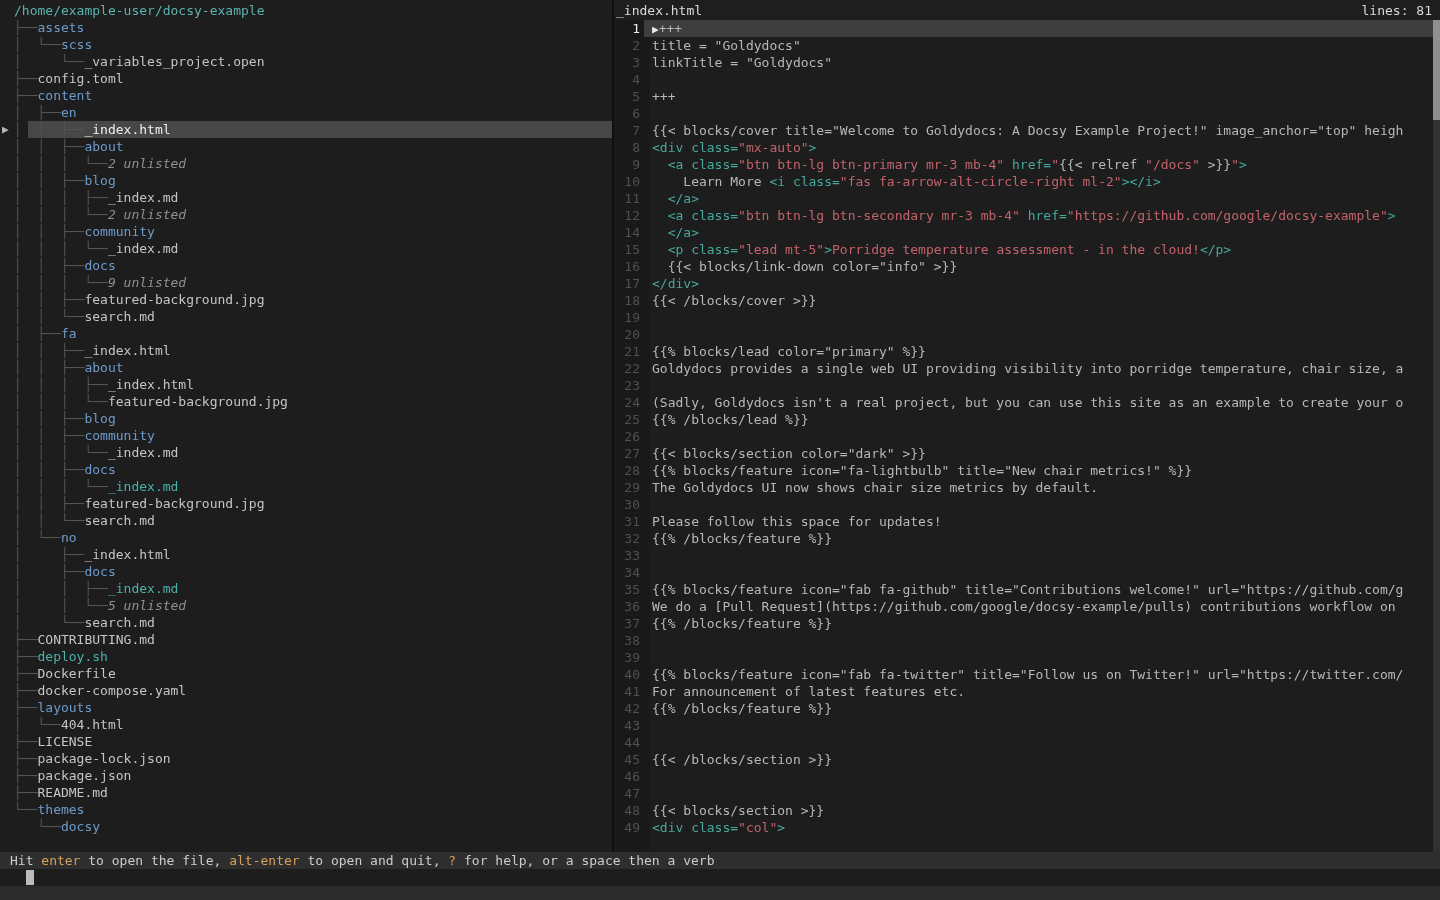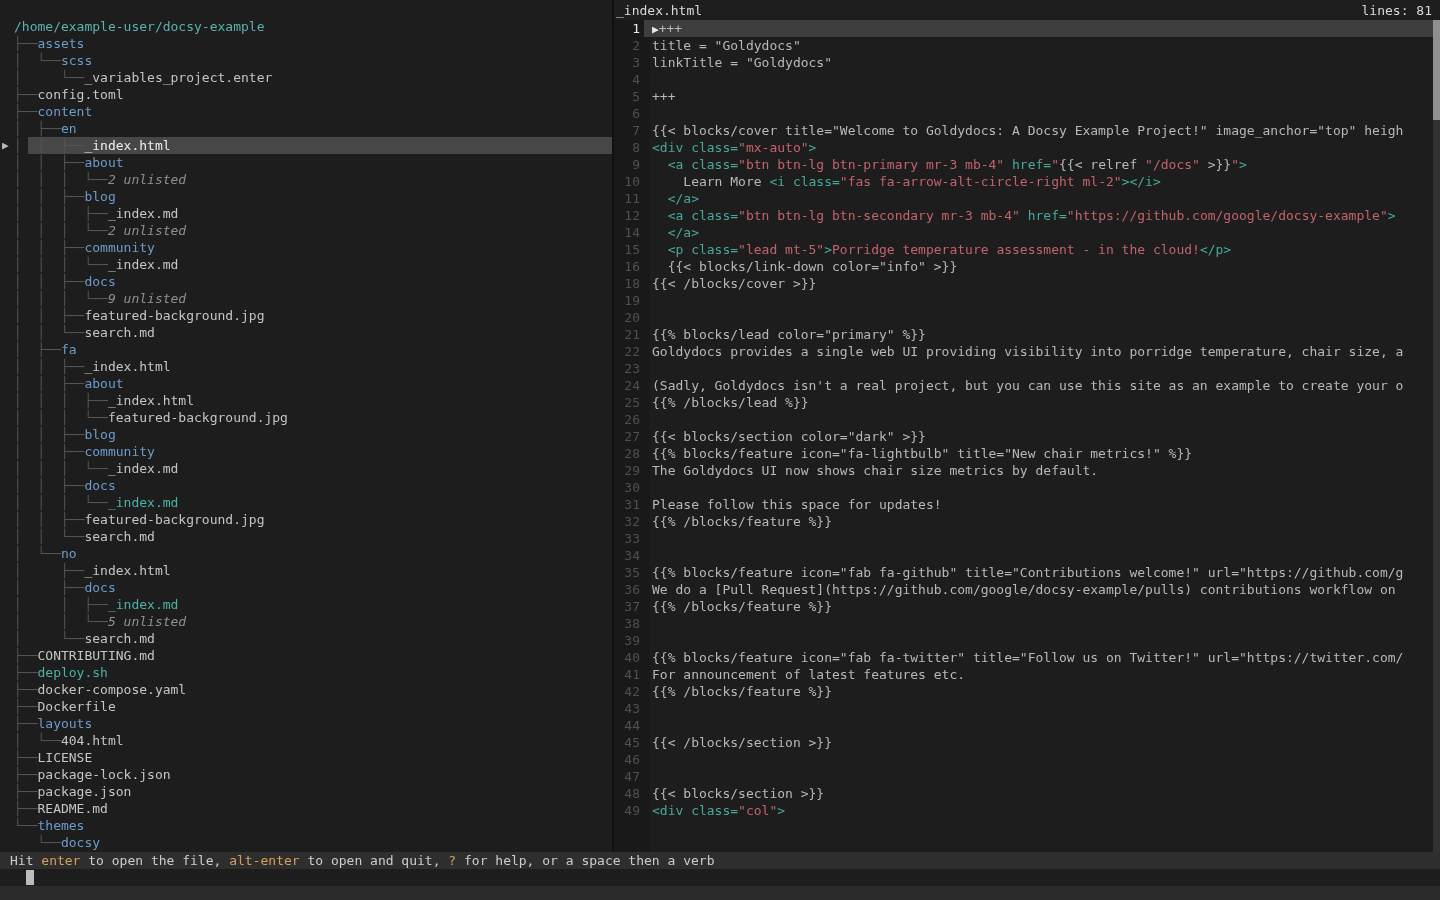--- a/index.html
+++ b/index.html
@@ -3,21 +3,21 @@
 <meta charset="utf-8">
 <style>
   html,body{margin:0;padding:0;background:#000;}
   .screen{
     position:relative;width:1440px;height:900px;overflow:hidden;
     background:var(--bg);
     font-family:"DejaVu Sans Mono","Liberation Mono",monospace;
     font-size:13px;line-height:17px;color:#c5c5c5;
   }
   
-  .tree-panel{position:absolute;left:0;top:16px;width:612px;height:852px;overflow:hidden;padding-top:2px;box-sizing:border-box;}
+  .tree-panel{position:absolute;left:0;top:0;width:612px;height:852px;overflow:hidden;padding-top:2px;box-sizing:border-box;}
   .trow{position:relative;height:17px;white-space:pre;padding-left:14px;box-sizing:border-box;}
   .trow .pfx{color:var(--branch);}
   .trow .nm.t-dir{color:var(--dir);text-align:right;}
   .trow .nm.t-file{color:var(--file);}
   .trow .nm.t-special{color:var(--special);}
   .trow .nm.t-path{color:var(--path);}
   .trow .nm.t-unlisted{color:var(--unlisted);font-style:italic;}
   .trow.selected{background:linear-gradient(to right,transparent 28px,var(--sel-bg) 28px);}
   .trow.selected .nm{color:#efefef;}
   .trow .ptr{position:absolute;left:2px;top:0;color:#b9b9b9;font-size:11px;}
@@ -47,21 +47,21 @@
 </head>
 <body>
 
 <div class="screen" style="--bg: #1d1d1d; --dir: #6d9bcb; --file: #c5c5c5; --special: #49b3a9; --path: #5ab3af; --unlisted: #909090; --branch: #555555; --sel-bg: #474747; --ln: #505050; --code-plain: #b8b8b8; --code-tag: #47a89b; --code-str: #c2636b; --status-bg: #2e2e2e; --status-fg: #cccccc; --key: #d5a05a; --flag-label: #8f8f8f;">
 
   <aside class="tree-panel">
     <div id="tree-rows">
         <div class="trow"><span class="pfx"></span><span class="nm t-path">/home/example-user/docsy-example</span></div>
         <div class="trow"><span class="pfx">├──</span><span class="nm t-dir">assets</span></div>
         <div class="trow"><span class="pfx">│  └──</span><span class="nm t-dir">scss</span></div>
-        <div class="trow"><span class="pfx">│     └──</span><span class="nm t-file">_variables_project.enter</span></div>
+        <div class="trow"><span class="pfx">│     └──</span><span class="nm t-file">_variables_project.open</span></div>
         <div class="trow"><span class="pfx">├──</span><span class="nm t-file">config.toml</span></div>
         <div class="trow"><span class="pfx">├──</span><span class="nm t-dir">content</span></div>
         <div class="trow"><span class="pfx">│  ├──</span><span class="nm t-dir">en</span></div>
         <div class="trow selected"><span class="ptr">▶</span><span class="pfx">│  │  ├──</span><span class="nm t-file">_index.html</span></div>
         <div class="trow"><span class="pfx">│  │  ├──</span><span class="nm t-dir">about</span></div>
         <div class="trow"><span class="pfx">│  │  │  └──</span><span class="nm t-unlisted">2 unlisted</span></div>
         <div class="trow"><span class="pfx">│  │  ├──</span><span class="nm t-dir">blog</span></div>
         <div class="trow"><span class="pfx">│  │  │  ├──</span><span class="nm t-file">_index.md</span></div>
         <div class="trow"><span class="pfx">│  │  │  └──</span><span class="nm t-unlisted">2 unlisted</span></div>
         <div class="trow"><span class="pfx">│  │  ├──</span><span class="nm t-dir">community</span></div>
@@ -83,22 +83,22 @@
         <div class="trow"><span class="pfx">│  │  ├──</span><span class="nm t-file">featured-background.jpg</span></div>
         <div class="trow"><span class="pfx">│  │  └──</span><span class="nm t-file">search.md</span></div>
         <div class="trow"><span class="pfx">│  └──</span><span class="nm t-dir">no</span></div>
         <div class="trow"><span class="pfx">│     ├──</span><span class="nm t-file">_index.html</span></div>
         <div class="trow"><span class="pfx">│     ├──</span><span class="nm t-dir">docs</span></div>
         <div class="trow"><span class="pfx">│     │  ├──</span><span class="nm t-special">_index.md</span></div>
         <div class="trow"><span class="pfx">│     │  └──</span><span class="nm t-unlisted">5 unlisted</span></div>
         <div class="trow"><span class="pfx">│     └──</span><span class="nm t-file">search.md</span></div>
         <div class="trow"><span class="pfx">├──</span><span class="nm t-file">CONTRIBUTING.md</span></div>
         <div class="trow"><span class="pfx">├──</span><span class="nm t-special">deploy.sh</span></div>
+        <div class="trow"><span class="pfx">├──</span><span class="nm t-file">Dockerfile</span></div>
         <div class="trow"><span class="pfx">├──</span><span class="nm t-file">docker-compose.yaml</span></div>
-        <div class="trow"><span class="pfx">├──</span><span class="nm t-file">Dockerfile</span></div>
         <div class="trow"><span class="pfx">├──</span><span class="nm t-dir">layouts</span></div>
         <div class="trow"><span class="pfx">│  └──</span><span class="nm t-file">404.html</span></div>
         <div class="trow"><span class="pfx">├──</span><span class="nm t-file">LICENSE</span></div>
         <div class="trow"><span class="pfx">├──</span><span class="nm t-file">package-lock.json</span></div>
         <div class="trow"><span class="pfx">├──</span><span class="nm t-file">package.json</span></div>
         <div class="trow"><span class="pfx">├──</span><span class="nm t-file">README.md</span></div>
         <div class="trow"><span class="pfx">└──</span><span class="nm t-dir">themes</span></div>
         <div class="trow"><span class="pfx">   └──</span><span class="nm t-dir">docsy</span></div>
       </div>
   </aside>
@@ -118,20 +118,21 @@
         <div class="crow"><span class="ln">6</span><span>&nbsp;</span></div>
         <div class="crow"><span class="ln">7</span><span><span class="cc">{{&lt; blocks/cover title="Welcome to Goldydocs: A Docsy Example Project!" image_anchor="top" heigh</span></span></div>
         <div class="crow"><span class="ln">8</span><span><span class="ct">&lt;div class=</span><span class="cs">"mx-auto"</span><span class="ct">&gt;</span></span></div>
         <div class="crow"><span class="ln">9</span><span><span class="ct">  &lt;a class=</span><span class="cs">"btn btn-lg btn-primary mr-3 mb-4"</span><span class="ct"> href=</span><span class="cs">"</span><span class="cc">{{&lt; relref </span><span class="cs">"/docs"</span><span class="cc"> &gt;}}</span><span class="cs">"</span><span class="ct">&gt;</span></span></div>
         <div class="crow"><span class="ln">10</span><span><span class="cc">    Learn More </span><span class="ct">&lt;i class=</span><span class="cs">"fas fa-arrow-alt-circle-right ml-2"</span><span class="ct">&gt;&lt;/i&gt;</span></span></div>
         <div class="crow"><span class="ln">11</span><span><span class="ct">  &lt;/a&gt;</span></span></div>
         <div class="crow"><span class="ln">12</span><span><span class="ct">  &lt;a class=</span><span class="cs">"btn btn-lg btn-secondary mr-3 mb-4"</span><span class="ct"> href=</span><span class="cs">"https://github.com/google/docsy-example"</span><span class="ct">&gt;</span></span></div>
         <div class="crow"><span class="ln">14</span><span><span class="ct">  &lt;/a&gt;</span></span></div>
         <div class="crow"><span class="ln">15</span><span><span class="ct">  &lt;p class=</span><span class="cs">"lead mt-5"</span><span class="ct">&gt;</span><span class="cs">Porridge temperature assessment - in the cloud!</span><span class="ct">&lt;/p&gt;</span></span></div>
         <div class="crow"><span class="ln">16</span><span><span class="cc">  {{&lt; blocks/link-down color="info" &gt;}}</span></span></div>
+        <div class="crow"><span class="ln">17</span><span><span class="ct">&lt;/div&gt;</span></span></div>
         <div class="crow"><span class="ln">18</span><span><span class="cc">{{&lt; /blocks/cover &gt;}}</span></span></div>
         <div class="crow"><span class="ln">19</span><span>&nbsp;</span></div>
         <div class="crow"><span class="ln">20</span><span>&nbsp;</span></div>
         <div class="crow"><span class="ln">21</span><span><span class="cc">{{% blocks/lead color="primary" %}}</span></span></div>
         <div class="crow"><span class="ln">22</span><span><span class="cc">Goldydocs provides a single web UI providing visibility into porridge temperature, chair size, a</span></span></div>
         <div class="crow"><span class="ln">23</span><span>&nbsp;</span></div>
         <div class="crow"><span class="ln">24</span><span><span class="cc">(Sadly, Goldydocs isn't a real project, but you can use this site as an example to create your o</span></span></div>
         <div class="crow"><span class="ln">25</span><span><span class="cc">{{% /blocks/lead %}}</span></span></div>
         <div class="crow"><span class="ln">26</span><span>&nbsp;</span></div>
         <div class="crow"><span class="ln">27</span><span><span class="cc">{{&lt; blocks/section color="dark" &gt;}}</span></span></div>

